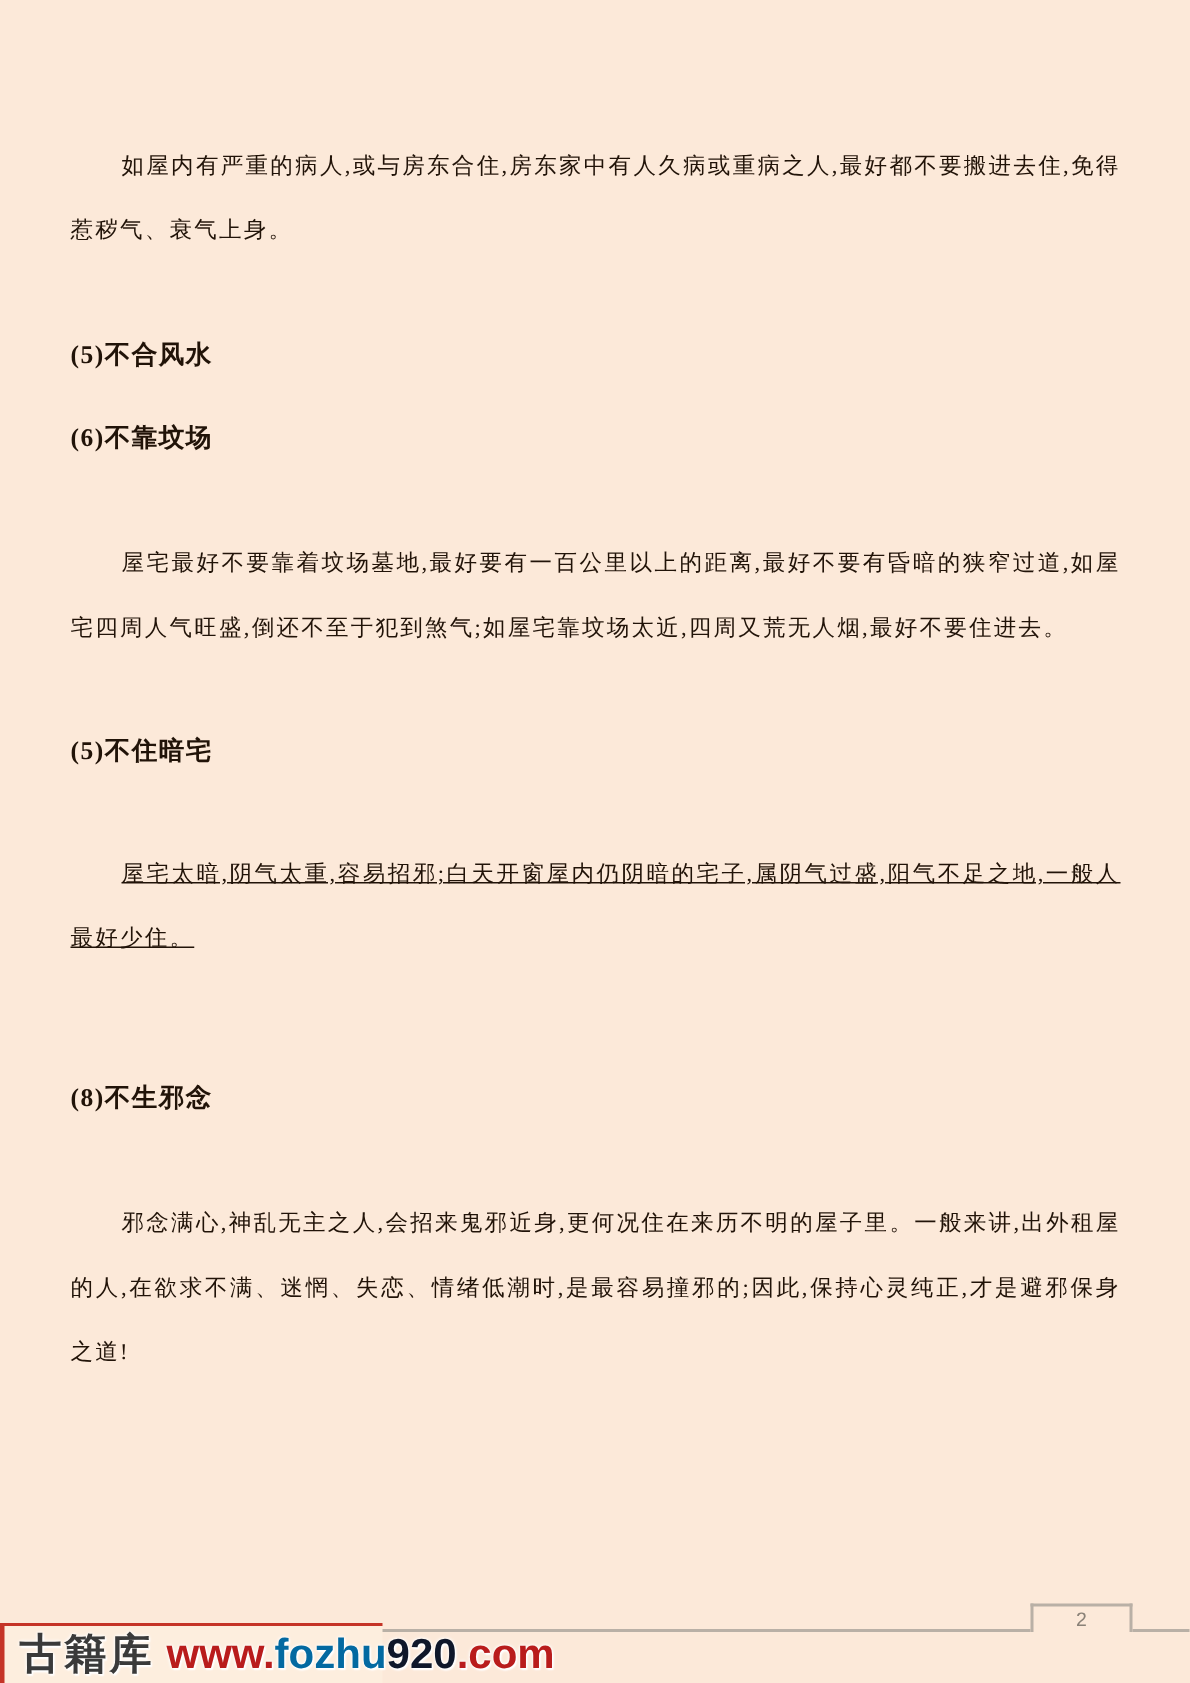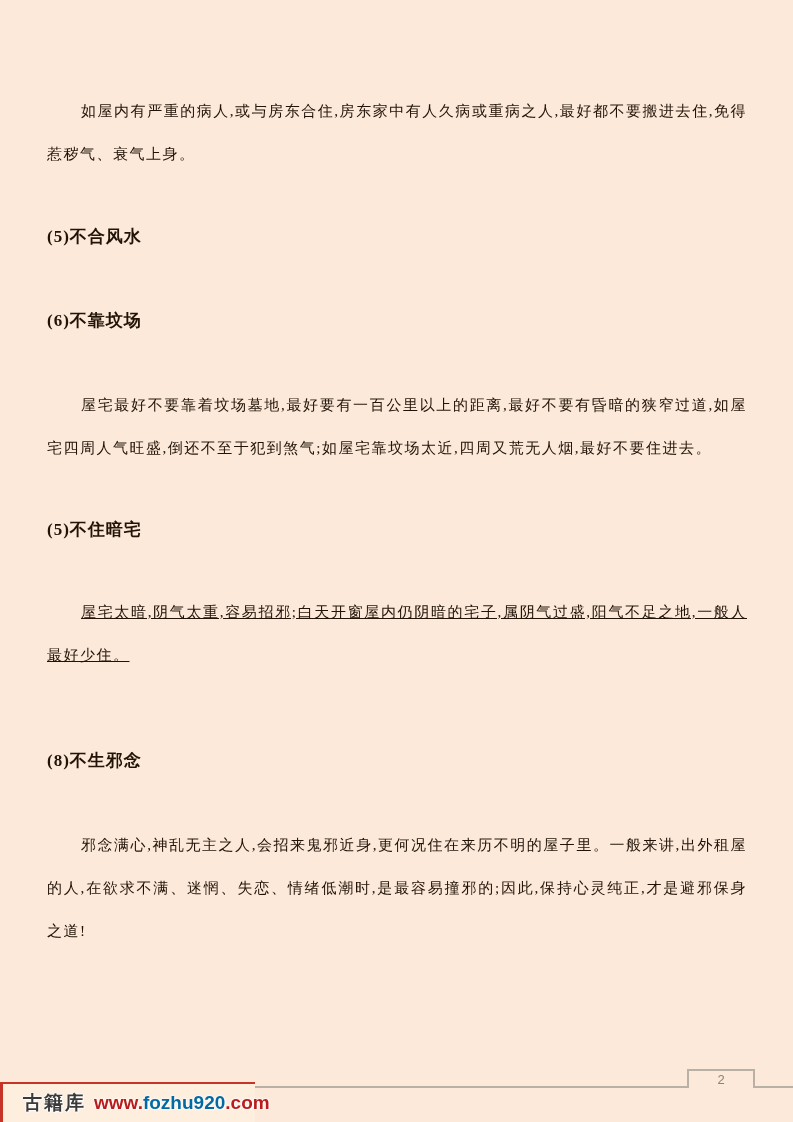--- a/index.html
+++ b/index.html
@@ -30,21 +30,21 @@
     margin: 0;
     font-size: 17px;
     font-weight: bold;
     line-height: 19px;
     letter-spacing: 1px;
   }
   
   .p1 { margin-top: 90px; }
   .h5 { margin-top: 51px; }
   .p2 { margin-top: 54px; }
-  .h6 { margin-top: 65px; }
+  .h6 { margin-top: 36px; }
   .p3 { margin-top: 54px; }
   .h7 { margin-top: 50px; }
   .p4 { margin-top: 52px; text-decoration: underline; }
   .h8 { margin-top: 74px; }
   .p5 { margin-top: 54px; }
 
   
   .footer-rule {
     position: absolute;
     left: 0; right: 0; top: 1086px;
@@ -69,32 +69,32 @@
   
   .watermark {
     position: absolute;
     left: 0; top: 1082px;
     width: 255px; height: 40px;
     border-top: 2px solid #c53427;
     border-left: 3px solid #c53427;
     background: #fdeede;
     display: flex;
     align-items: center;
-    padding-left: 20px;
+    padding-left: 10px;
     box-sizing: border-box;
     font-family: "Liberation Sans", sans-serif;
     font-weight: bold;
-    font-size: 19px;
+    font-size: 28px;
     white-space: nowrap;
     text-shadow: 0 0 2px #ffffff, 0 0 3px #ffffff, 1px 1px 1px #ffffff;
   }
   .wm-site  { color: #3a3a3a; margin-right: 8px; letter-spacing: 2px; }
   .wm-dark  { color: #b91c1c; }
   .wm-green { color: #0369a1; }
-  .wm-red   { color: #0369a1; }
+  .wm-red   { color: #0f172a; }
 </style>
 </head>
 <body>
 
 <div class="page">
 
   <div class="content">
 
     <p class="par p1">如屋内有严重的病人,或与房东合住,房东家中有人久病或重病之人,最好都不要搬进去住,免得惹秽气、衰气上身。</p>
 

